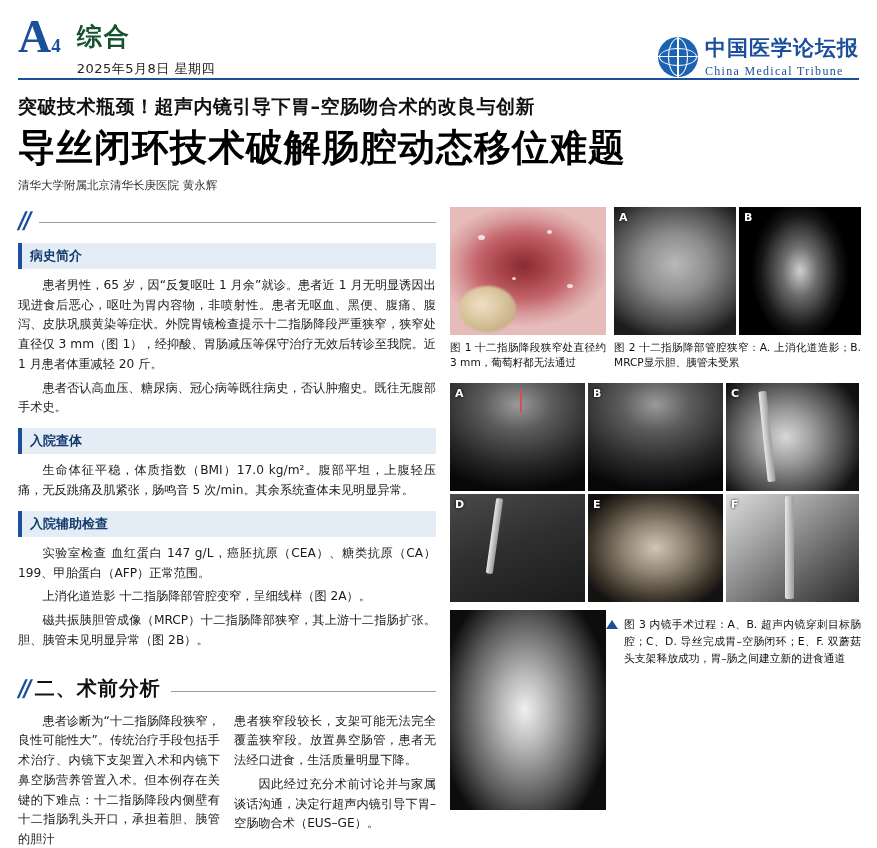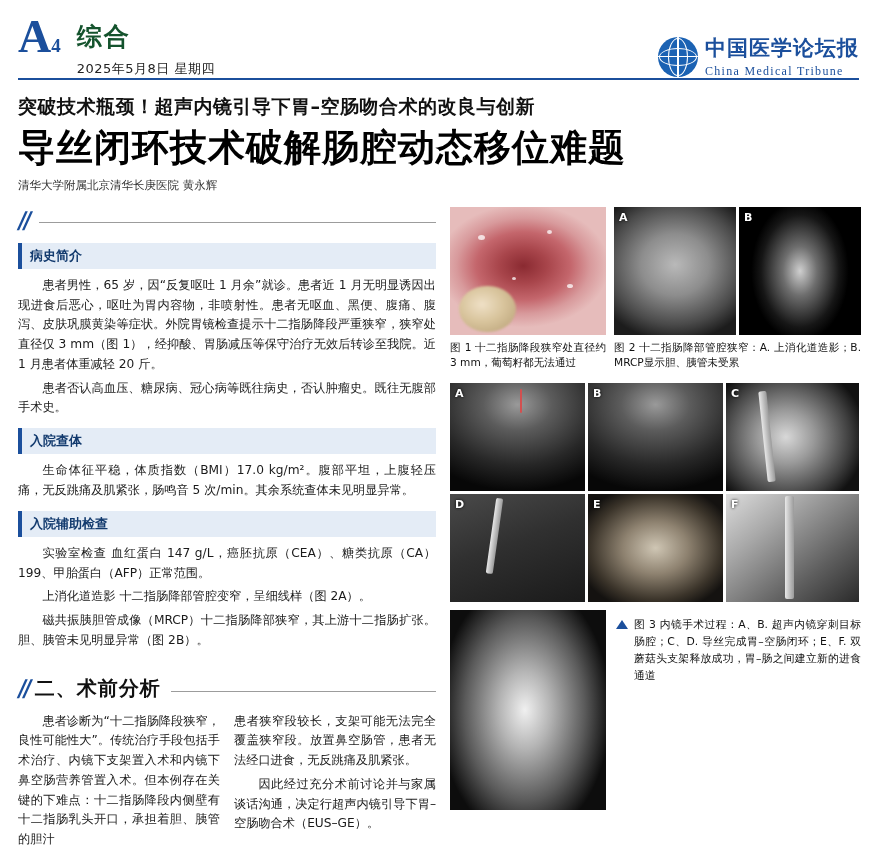--- a/index.html
+++ b/index.html
@@ -320,21 +320,21 @@
     margin-top: 4px;
     flex: none;
   }
   .cap-block {
     font-family: "DejaVu Sans", sans-serif;
     font-size: 10.8px;
     line-height: 1.6;
     color: #111;
     text-align: justify;
   }
-  .bottom-flex { display: flex; gap: 10px; margin-top: 8px; }
+  .bottom-flex { display: flex; gap: 0; margin-top: 8px; }
 </style>
 </head>
 <body>
 
 <div class="masthead">
   <div class="page-mark">
     <span class="letter">A</span>
     <span class="num">4</span>
   </div>
   <div class="section-block">
@@ -386,21 +386,21 @@
       <span class="txt">二、术前分析</span>
       <span class="line"></span>
     </div>
 
     <div class="twocol">
       <div class="c">
         <p class="para">患者诊断为“十二指肠降段狭窄，良性可能性大”。传统治疗手段包括手术治疗、内镜下支架置入术和内镜下鼻空肠营养管置入术。但本例存在关键的下难点：十二指肠降段内侧壁有十二指肠乳头开口，承担着胆、胰管的胆汁</p>
 
       </div>
       <div class="c">
-        <p class="para noindent">患者狭窄段较长，支架可能无法完全覆盖狭窄段。放置鼻空肠管，患者无法经口进食，无反跳痛及肌紧张。</p>
+        <p class="para noindent">患者狭窄段较长，支架可能无法完全覆盖狭窄段。放置鼻空肠管，患者无法经口进食，生活质量明显下降。</p>
         <p class="para">因此经过充分术前讨论并与家属谈话沟通，决定行超声内镜引导下胃–空肠吻合术（EUS–GE）。</p>
       </div>
     </div>
   </div>
 
   <div class="col-right">
 
     <div class="fig-row">
       <div style="width:156px;">
         <div class="photo endo" style="height:128px;">

